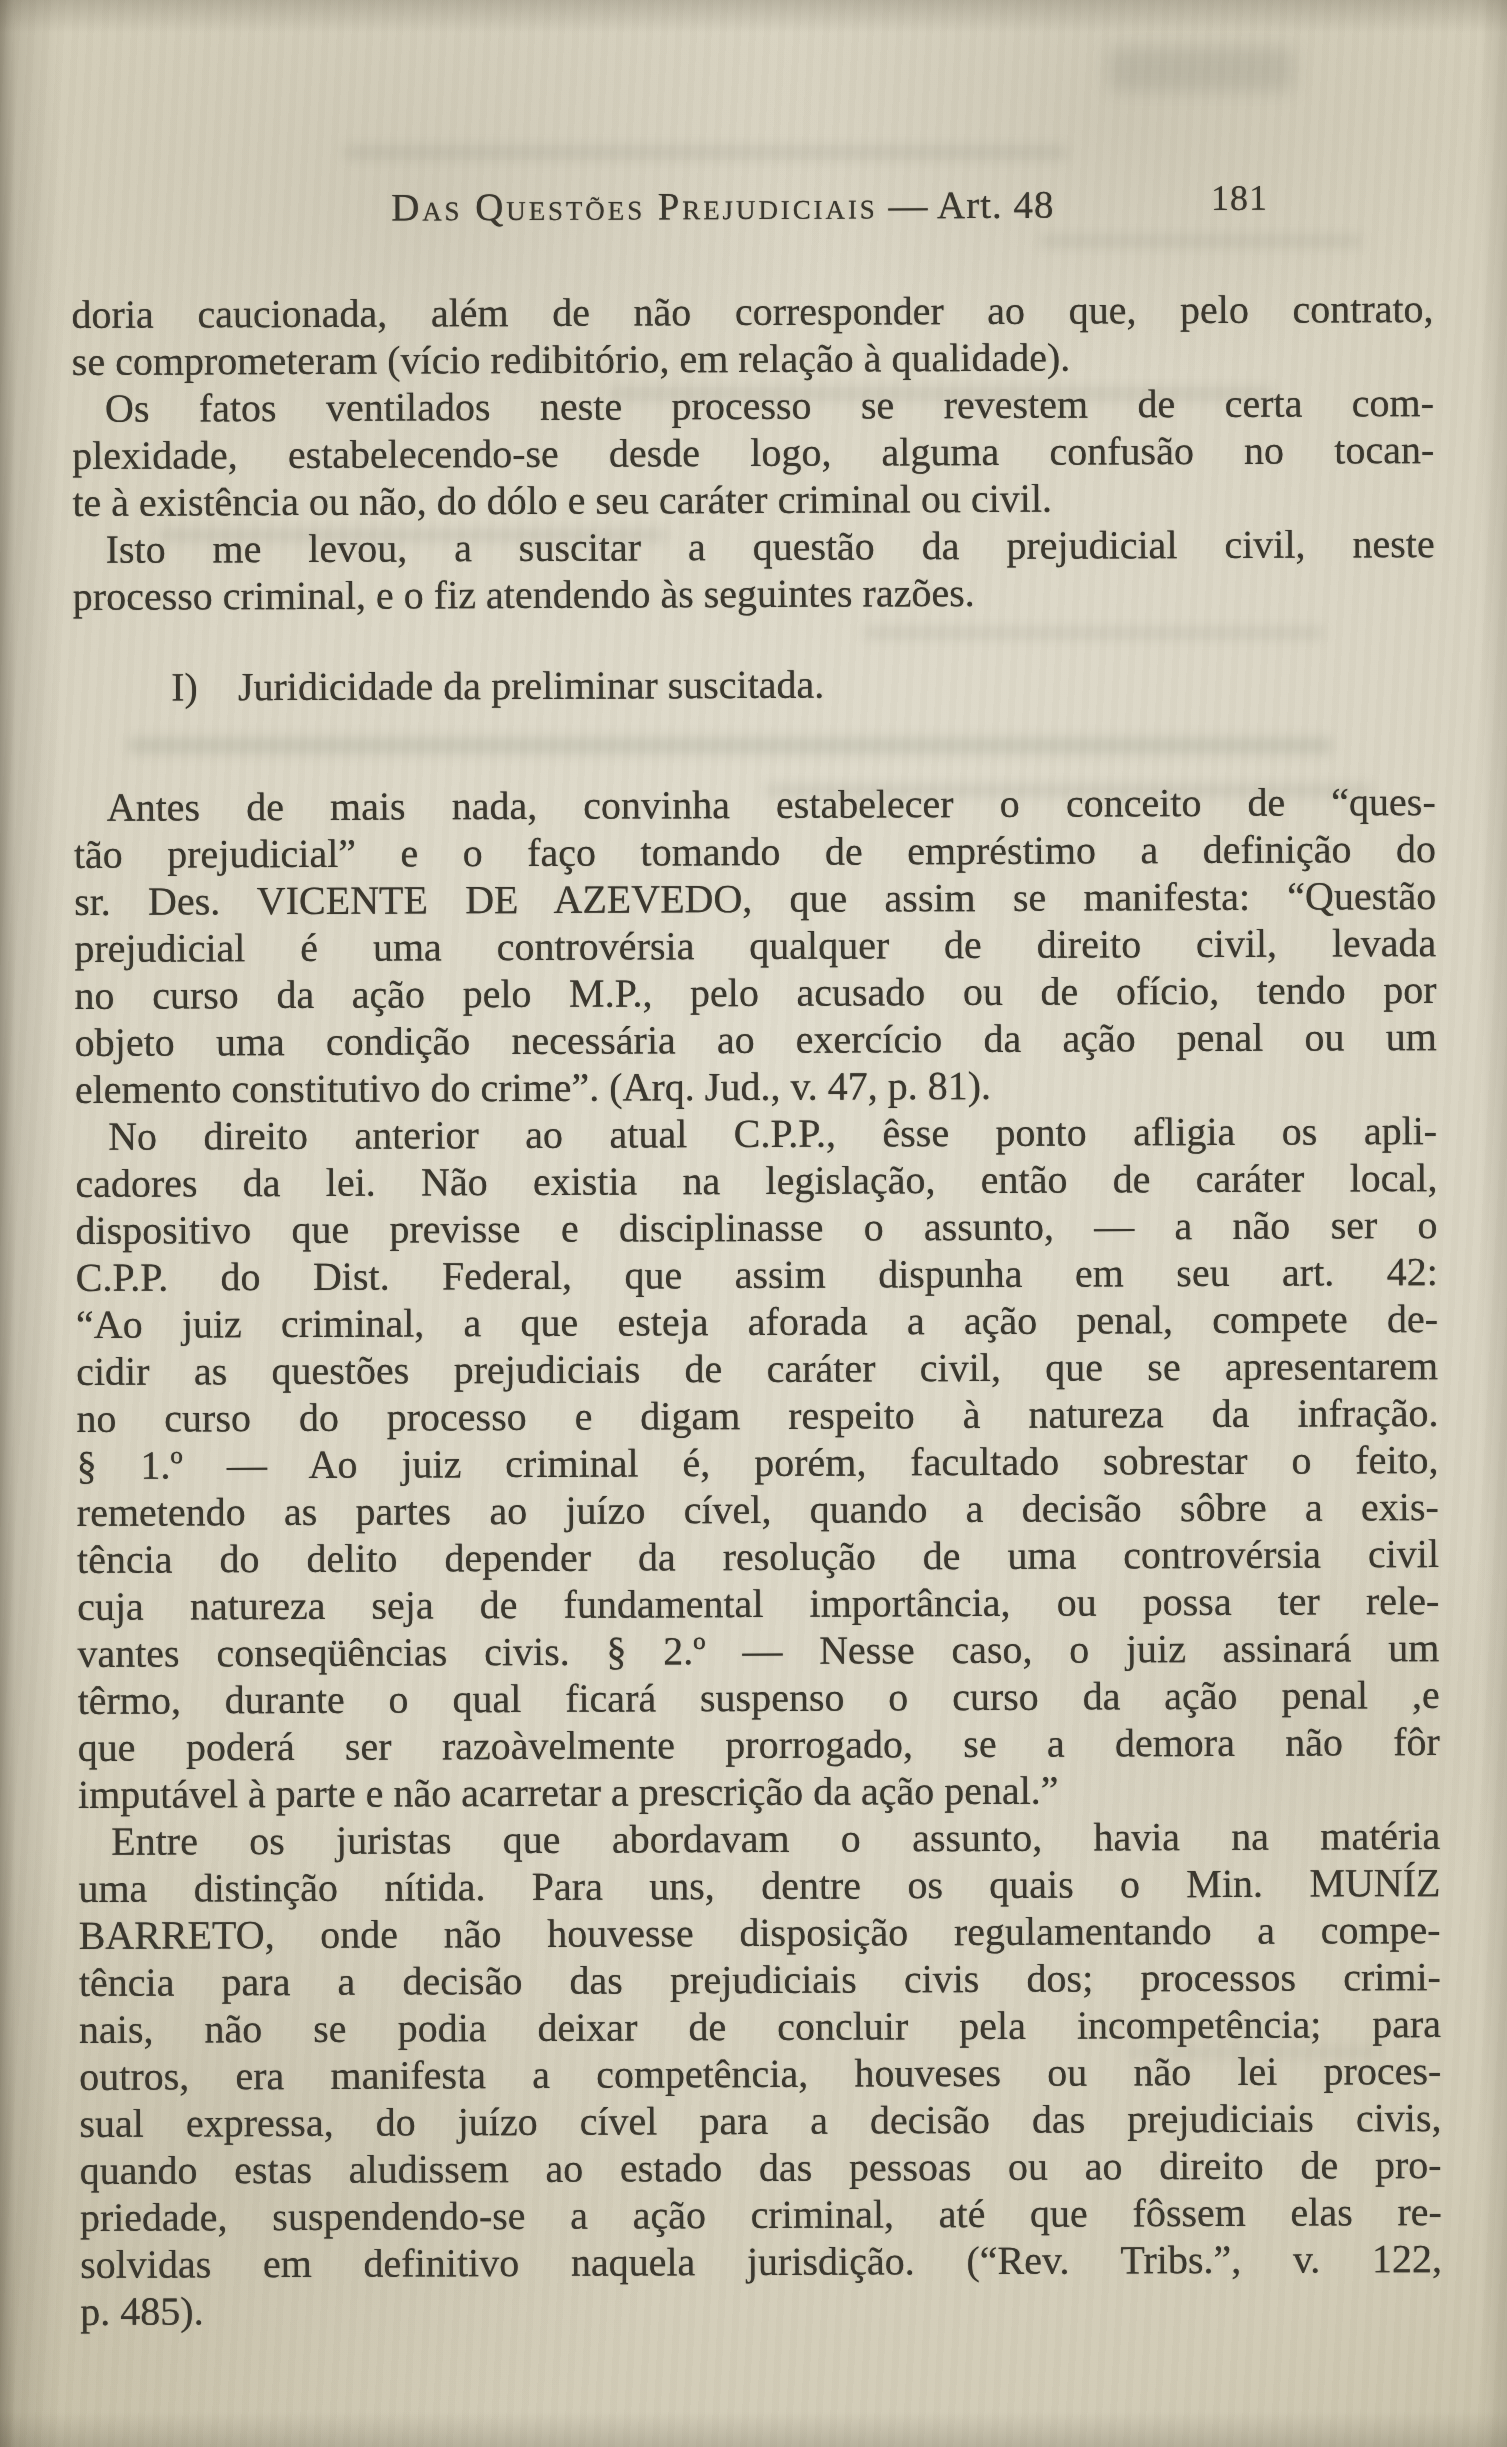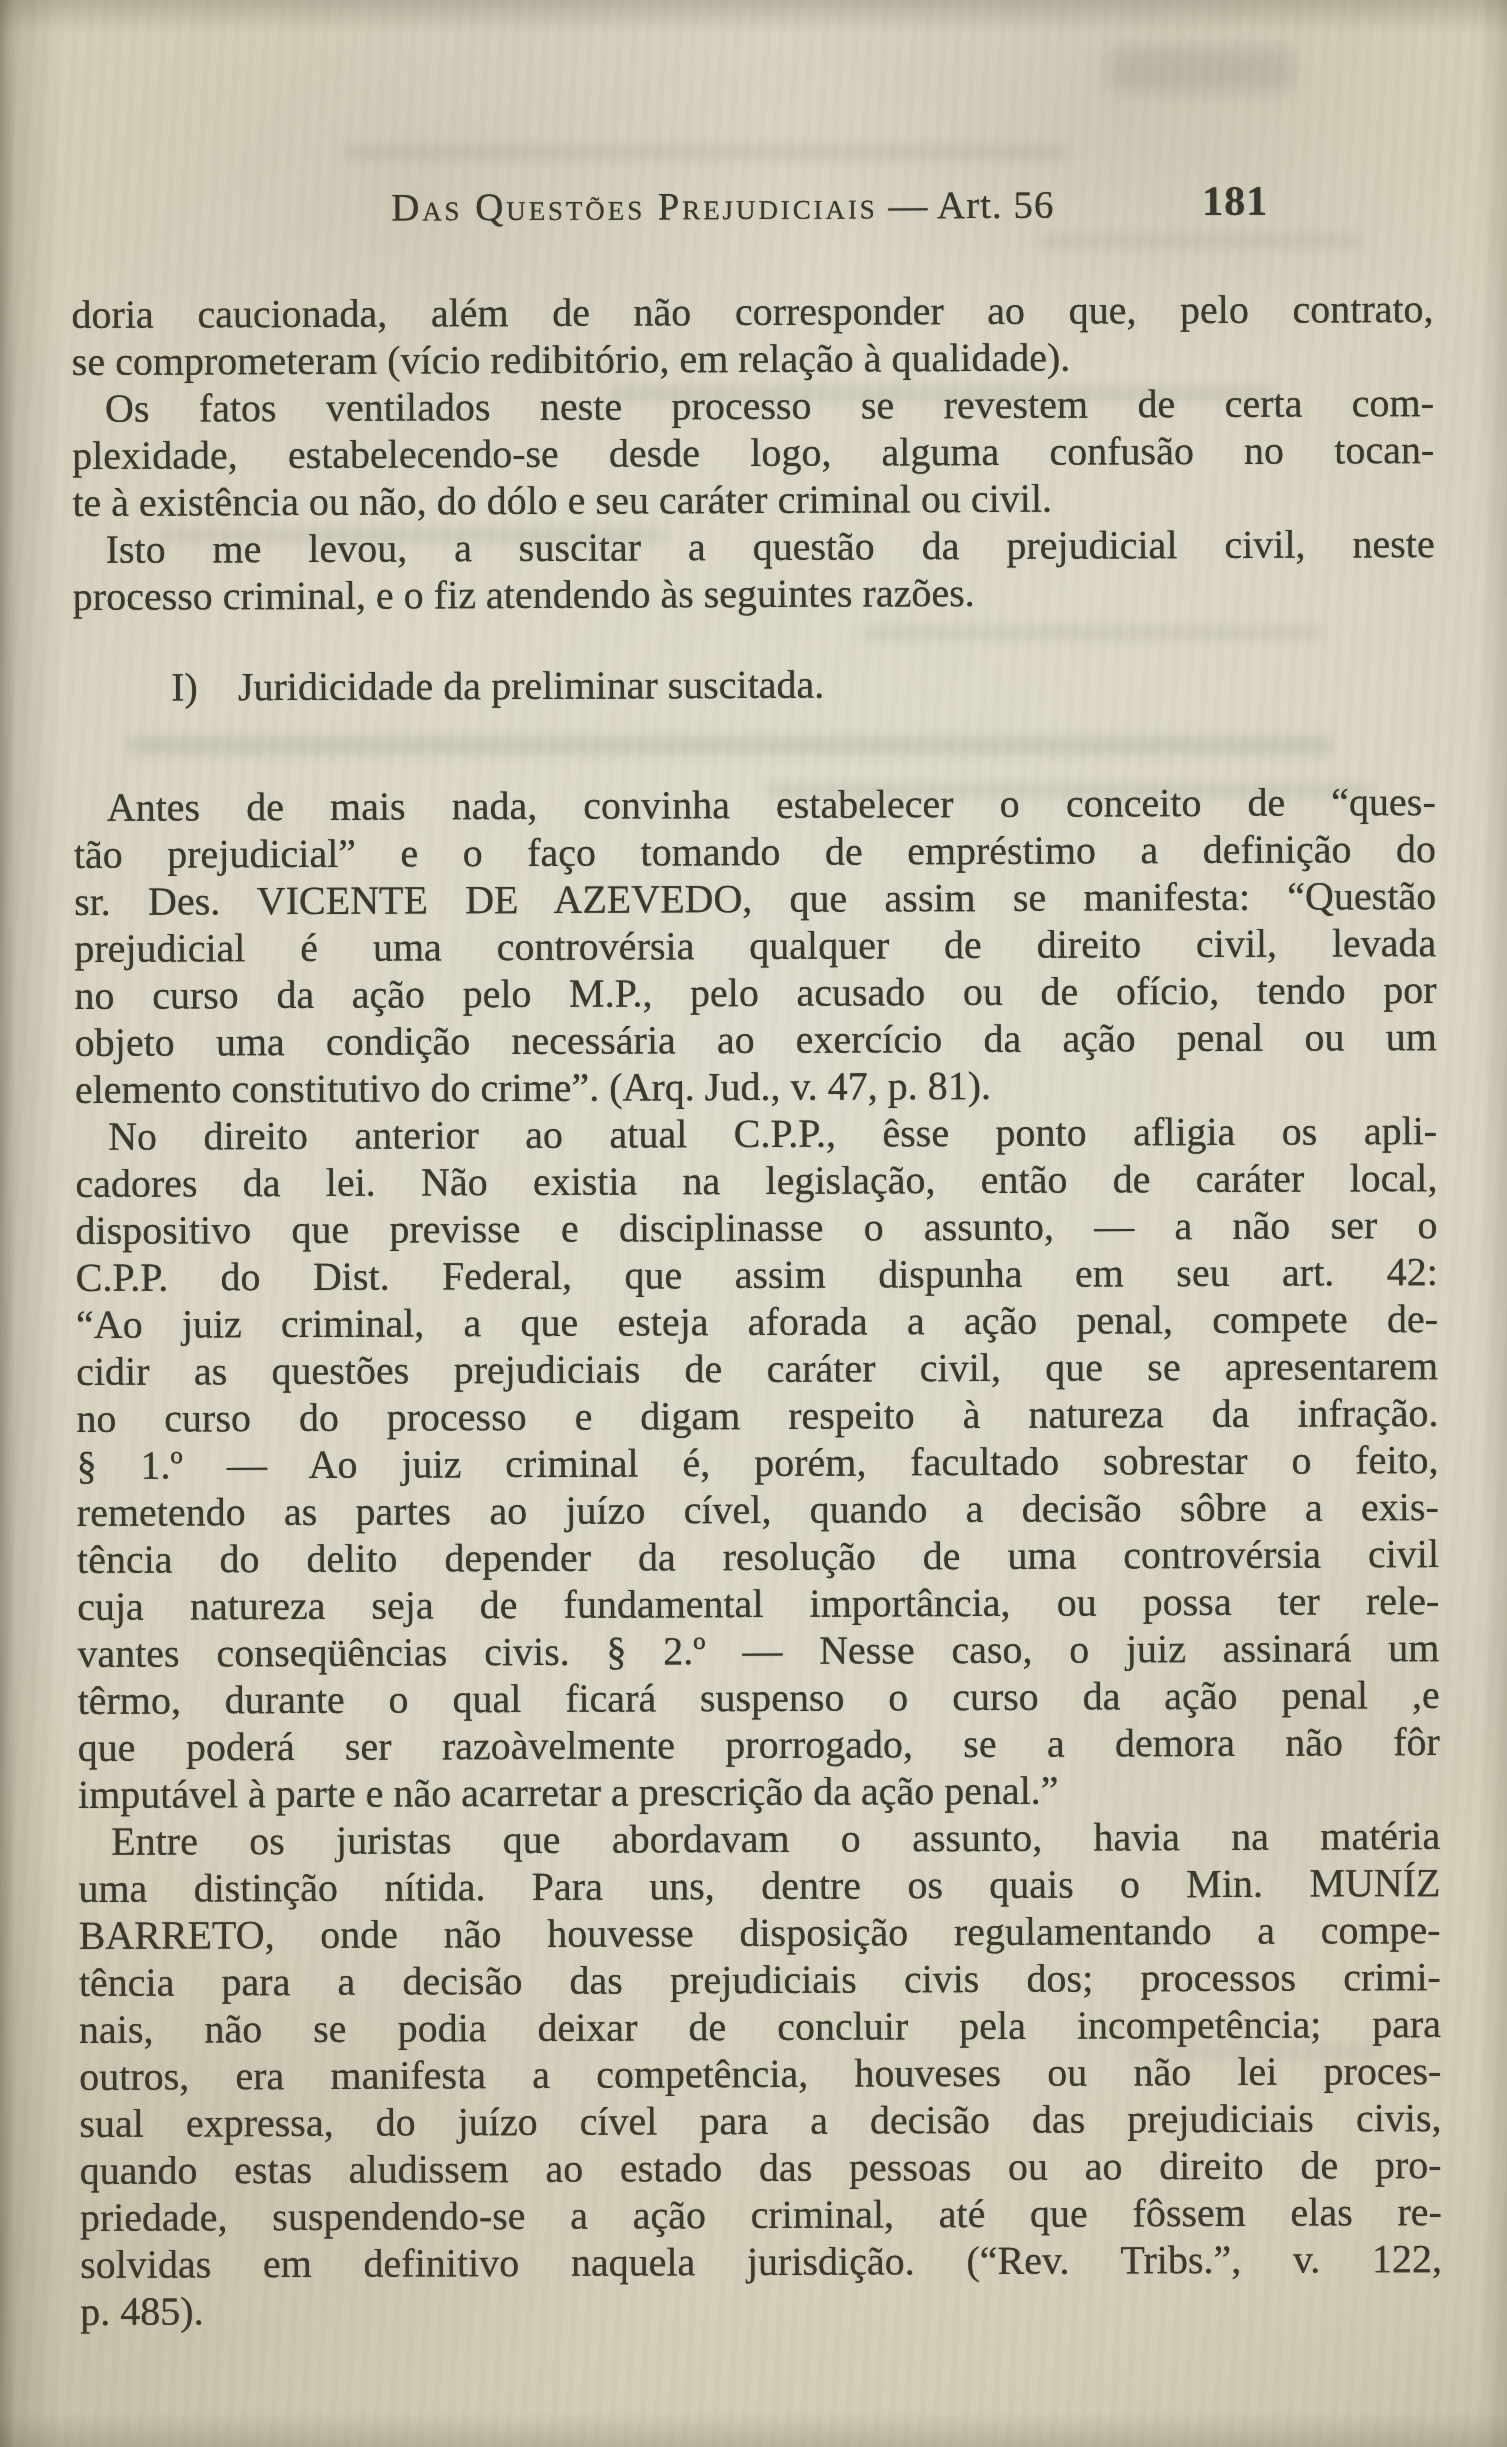--- a/index.html
+++ b/index.html
@@ -53,21 +53,21 @@
     text-shadow:0 0 1px rgba(52,48,38,.75);
   }
   .header-row{position:relative;height:0;}
   .running-title{
     position:absolute;left:320px;top:0;
     font-size:39px;font-variant:small-caps;letter-spacing:2.9px;white-space:nowrap;
   }
   .running-title .suffix{font-variant:normal;letter-spacing:1px;}
   .page-number{
     position:absolute;right:165px;top:-3.9px;
-    font-size:42px;font-weight:bold;letter-spacing:1px;margin-left:7px;
+    font-size:36px;font-weight:normal;letter-spacing:1px;margin-left:7px;
   }
   .body-copy{margin-top:105px;font-size:40px;line-height:47px;}
   .para{margin:0;}
   .line{text-align:justify;text-align-last:justify;}
   .line.last{text-align-last:left;}
   .line.indent{text-indent:33px;}
   .heading{margin:44px 0 73px 98px;}
   .heading .line{text-align:left;text-align-last:left;}
 </style>
 </head>
@@ -81,21 +81,21 @@
   <div class="ghost g2"></div>
   <div class="ghost g3"></div>
   <div class="ghost g4"></div>
   <div class="ghost g5"></div>
   <div class="ghost g6"></div>
   <div class="ghost g7"></div>
   <div class="ghost g8"></div>
 
   <div class="text-block">
     <div class="header-row">
-      <div class="running-title"><span>Das Questões Prejudiciais</span><span class="suffix">&nbsp;<span>— Art. 56</span></span></div>
+      <div class="running-title"><span>Das Questões Prejudiciais</span><span class="suffix">&nbsp;<span>— Art. 48</span></span></div>
       <div class="page-number">181</div>
     </div>
     <div class="body-copy">
         <div class="para">
           <div class="line">doria caucionada, além de não corresponder ao que, pelo contrato,</div>
           <div class="line last">se comprometeram (vício redibitório, em relação à qualidade).</div>
         </div>
         <div class="para">
           <div class="line indent">Os fatos ventilados neste processo se revestem de certa com-</div>
           <div class="line">plexidade, estabelecendo-se desde logo, alguma confusão no tocan-</div>

